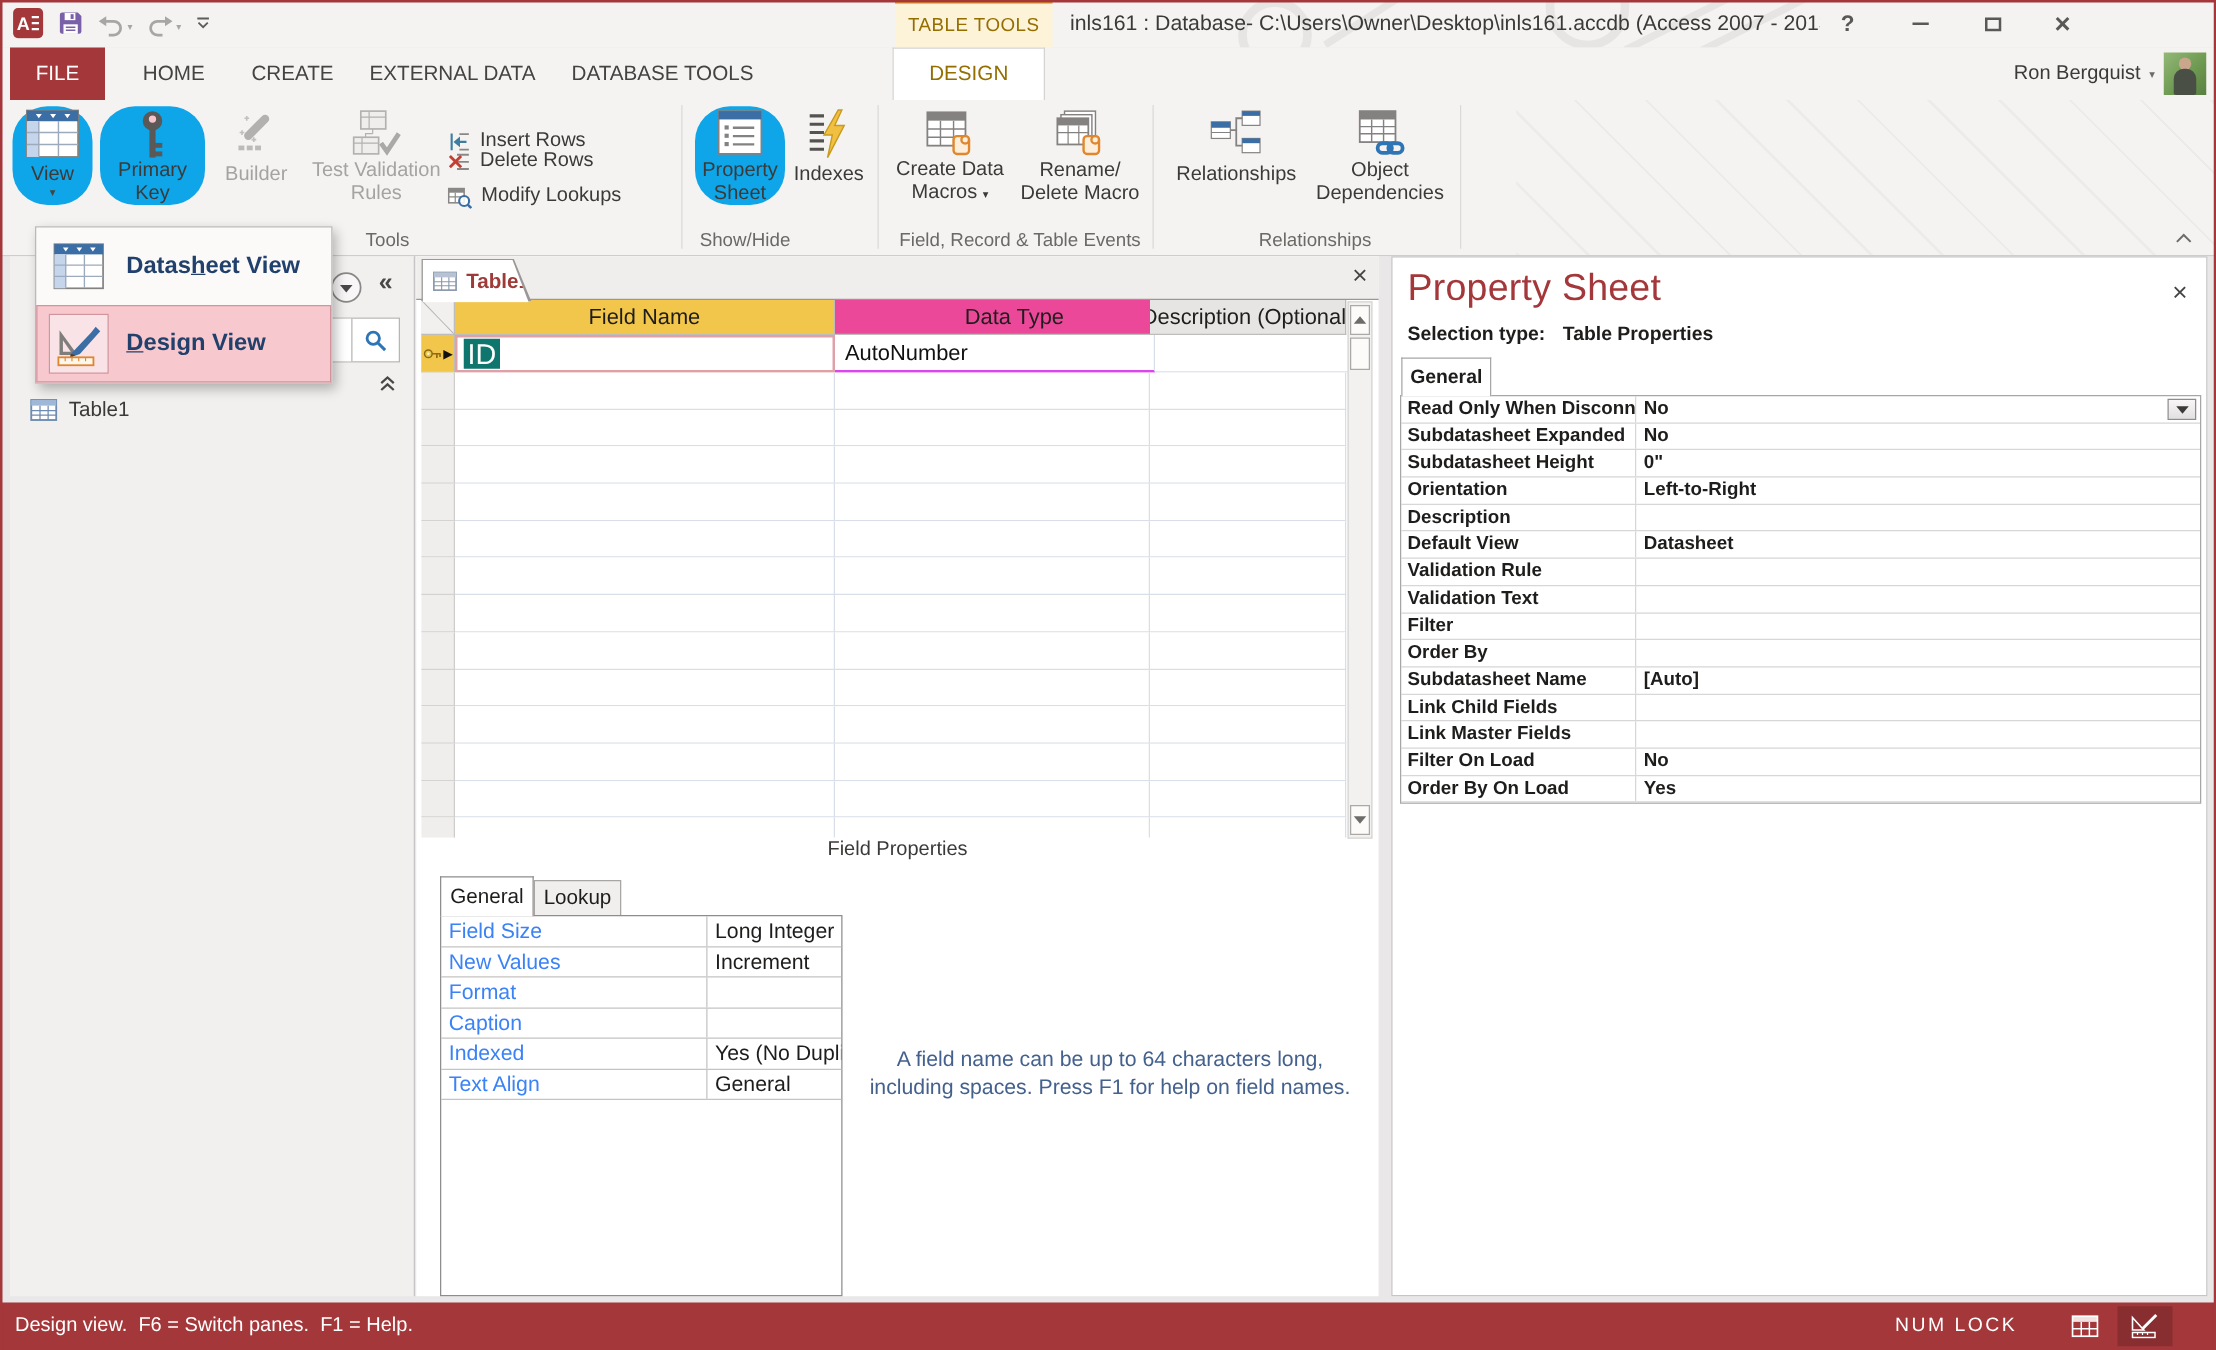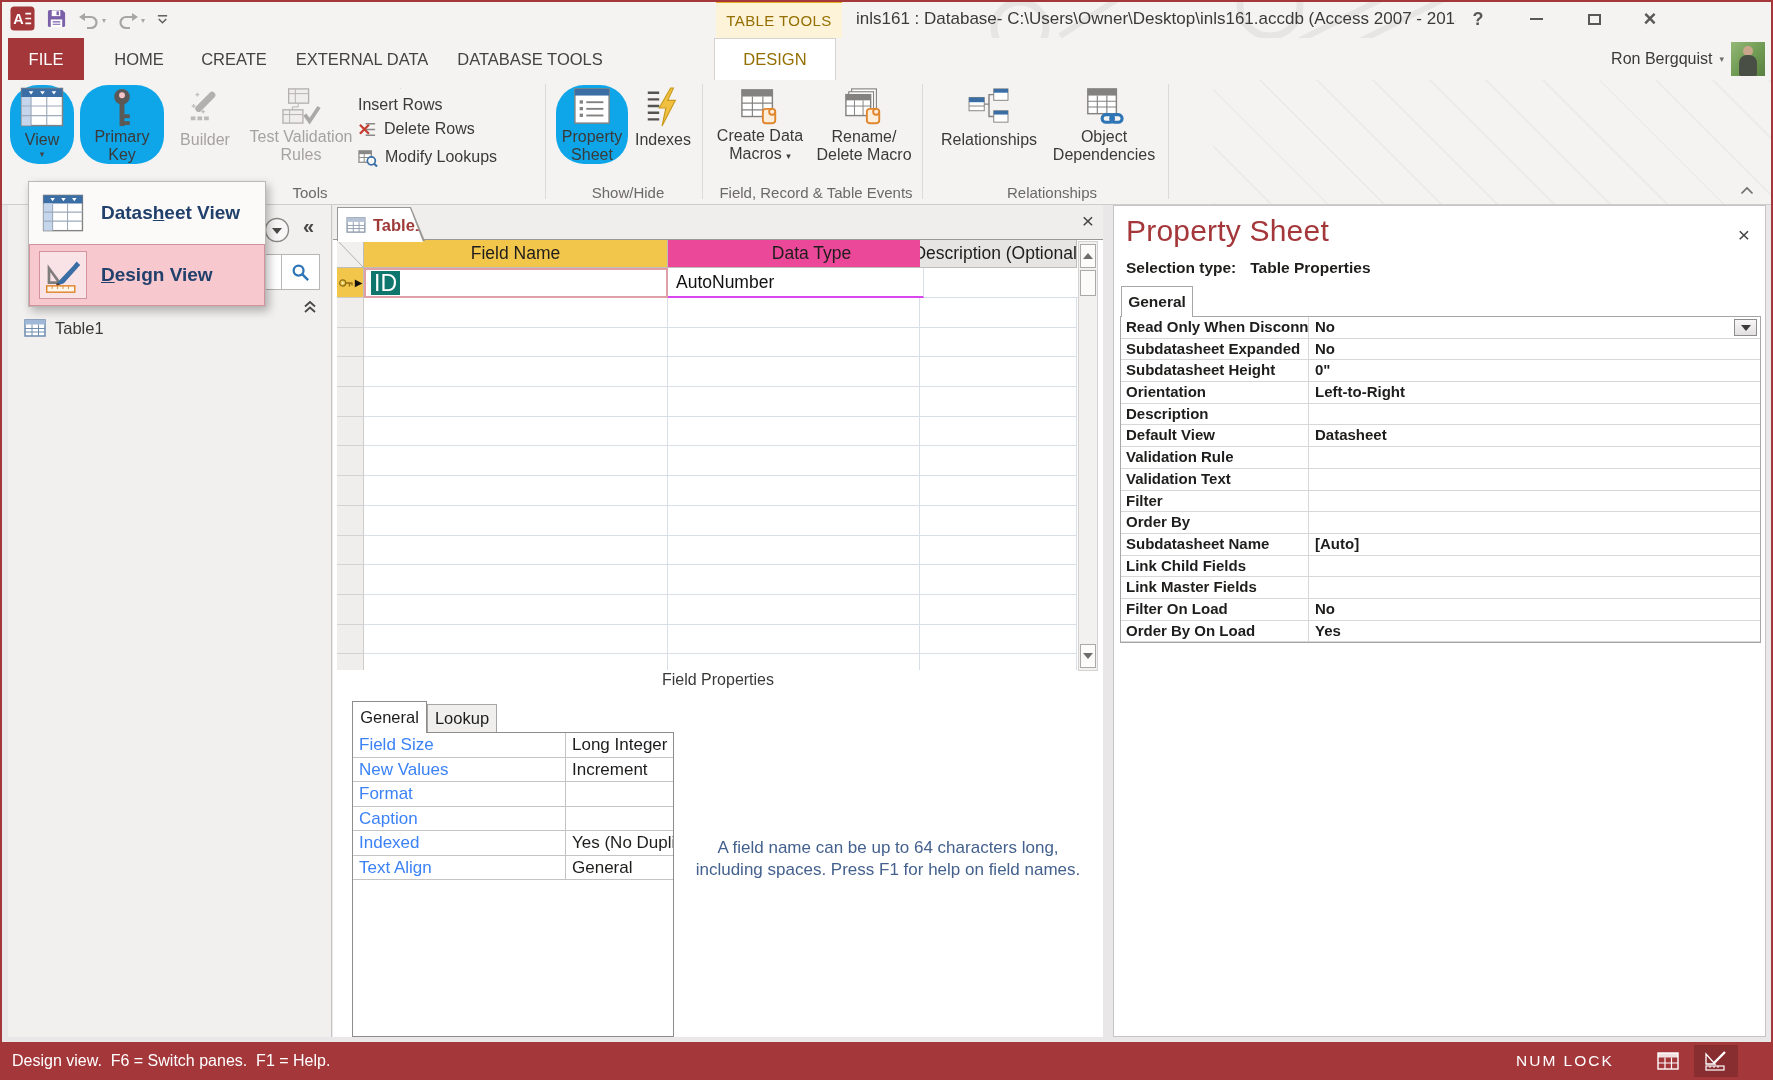--- a/index.html
+++ b/index.html
@@ -276,21 +276,21 @@
             <rect x="9" y="2" width="21" height="15" fill="#F0EEEC" stroke="#B3B1AF" stroke-width="1.4"></rect>
             <path d="M9 7 h21 M16 2 v15" stroke="#B3B1AF"></path>
             <rect x="3" y="24" width="21" height="14" fill="#F0EEEC" stroke="#B3B1AF" stroke-width="1.4"></rect>
             <path d="M3 29 h21 M10 24 v14" stroke="#B3B1AF"></path>
             <path d="M19 17 v4 M19 21 h-6 v3" stroke="#B3B1AF" fill="none"></path>
             <path d="M26 29 l5 7 10 -15" stroke="#ABA9A7" stroke-width="4" fill="none"></path>
           </svg>
       </div>
       <div class="rb-label">Test Validation Rules</div>
     </div>
-    <div class="rb-small" style="top:8px;flex-direction:column;">
+    <div class="rb-small" style="top:20px;">
       <svg viewBox="0 0 20 20" width="19" height="19">
           <path d="M10 3.5 H18 M10 16.5 H18" stroke="#8A8886" stroke-width="1.6"></path>
           <path d="M3.5 3 v14" stroke="#3E7D9E" stroke-width="1.8"></path>
           <path d="M16 10 H9" stroke="#3E7D9E" stroke-width="1.8"></path>
           <polygon points="10.5,5.5 5,10 10.5,14.5" fill="#3E7D9E"></polygon>
         </svg>
       <span>Insert Rows</span>
     </div>
     <div class="rb-small" style="top:36px;">
       <svg viewBox="0 0 20 20" width="19" height="19">
@@ -329,21 +329,21 @@
     </div>
     <div class="rb-big" style="left:632px;width:62px;">
       <div class="rb-ic">
         <svg viewBox="0 0 40 42" width="40" height="40">
             <path d="M4 6 h12 M4 13 h12 M4 20 h12 M4 27 h12 M4 34 h12" stroke="#55534F" stroke-width="2.6"></path>
             <polygon points="28,1 16,22 23,22 19,41 33,14 25,14 31,1" fill="#F2C040" stroke="#C89B1F" stroke-width="1.2"></polygon>
           </svg>
       </div>
       <div class="rb-label">Indexes</div>
     </div>
-    <div class="rb-glabel" style="left:628px;">Show/Hide</div>
+    <div class="rb-glabel" style="left:596px;">Show/Hide</div>
     <div class="rb-div" style="left:702px;"></div>
 
     <div class="rb-big" style="left:712px;width:96px;">
       <div class="rb-ic">
         <svg viewBox="0 0 46 42" width="44" height="40">
             <rect x="4" y="3" width="32" height="28" fill="#fff" stroke="#848280" stroke-width="1.5"></rect>
             <rect x="4" y="3" width="32" height="7" fill="#848280"></rect>
             <path d="M4 17 h32 M4 24 h32 M15 10 v21 M26 10 v21" stroke="#848280" stroke-width="1.2"></path>
             <rect x="26" y="23" width="13" height="15" rx="3" fill="#FCEEDB" stroke="#E0862C" stroke-width="2"></rect>
             <path d="M39 26 a3.2 3.2 0 1 1 -3.2 -3.2" fill="none" stroke="#E0862C" stroke-width="2"></path>

